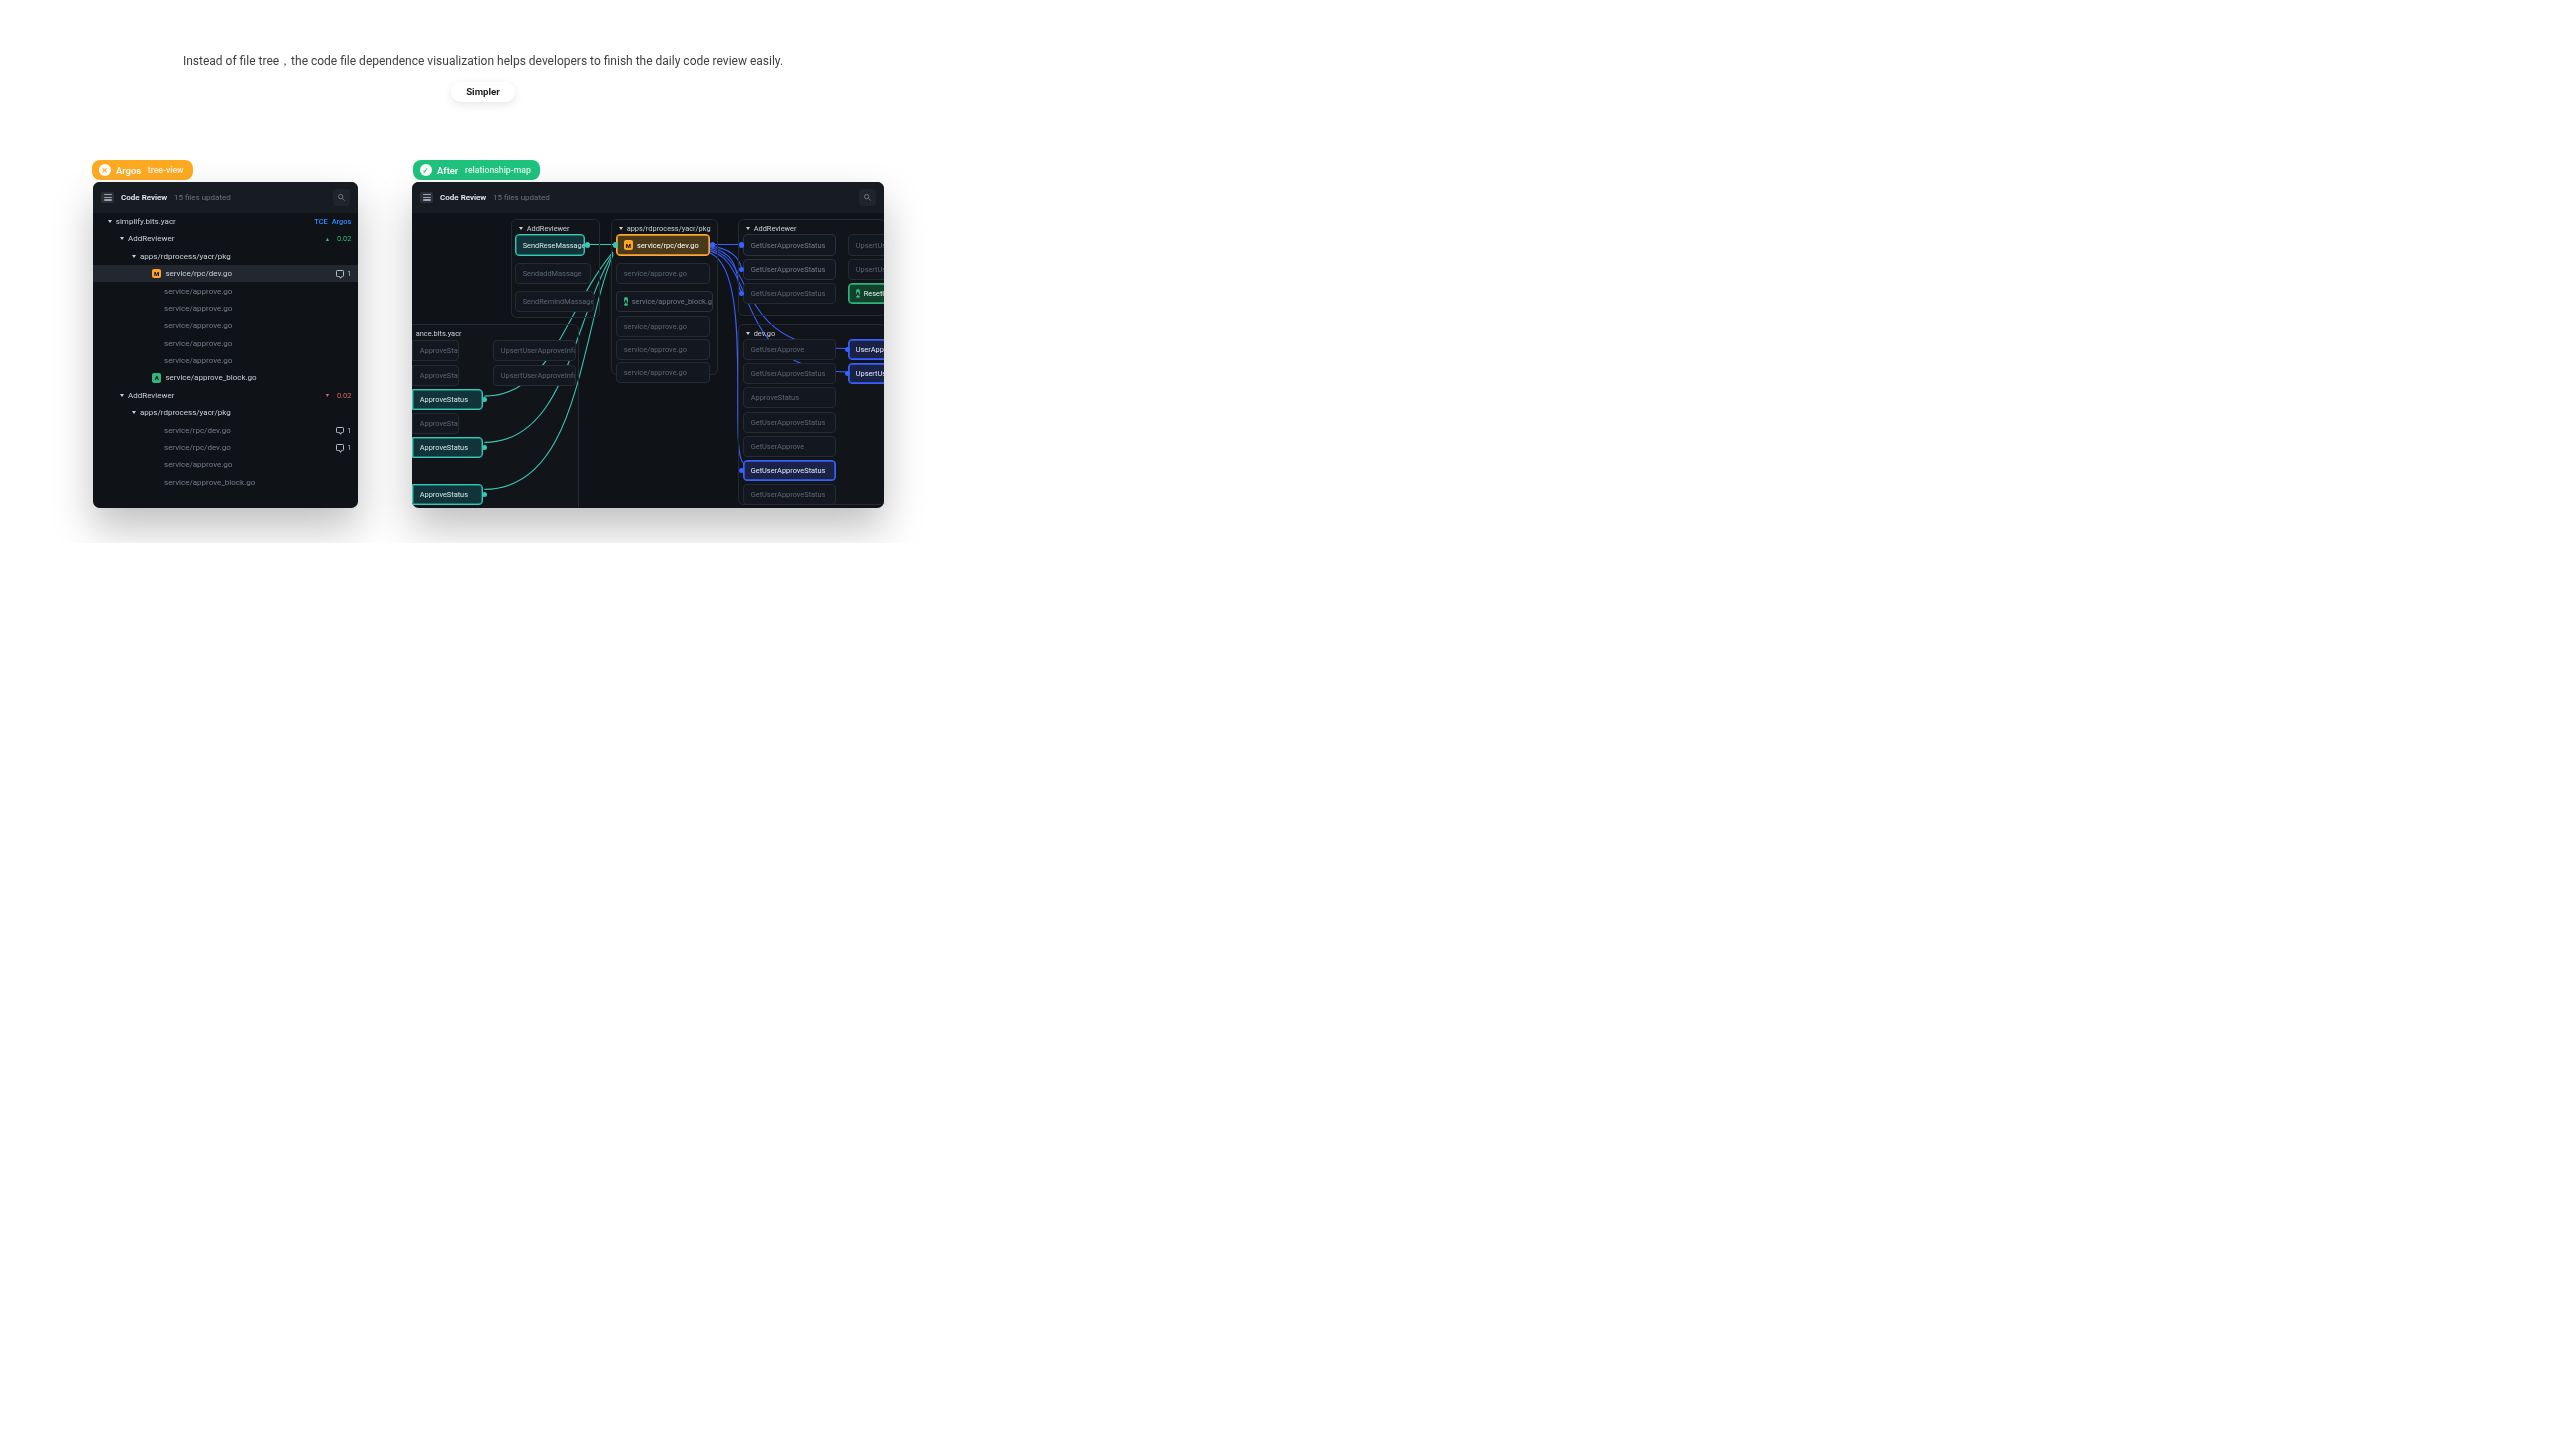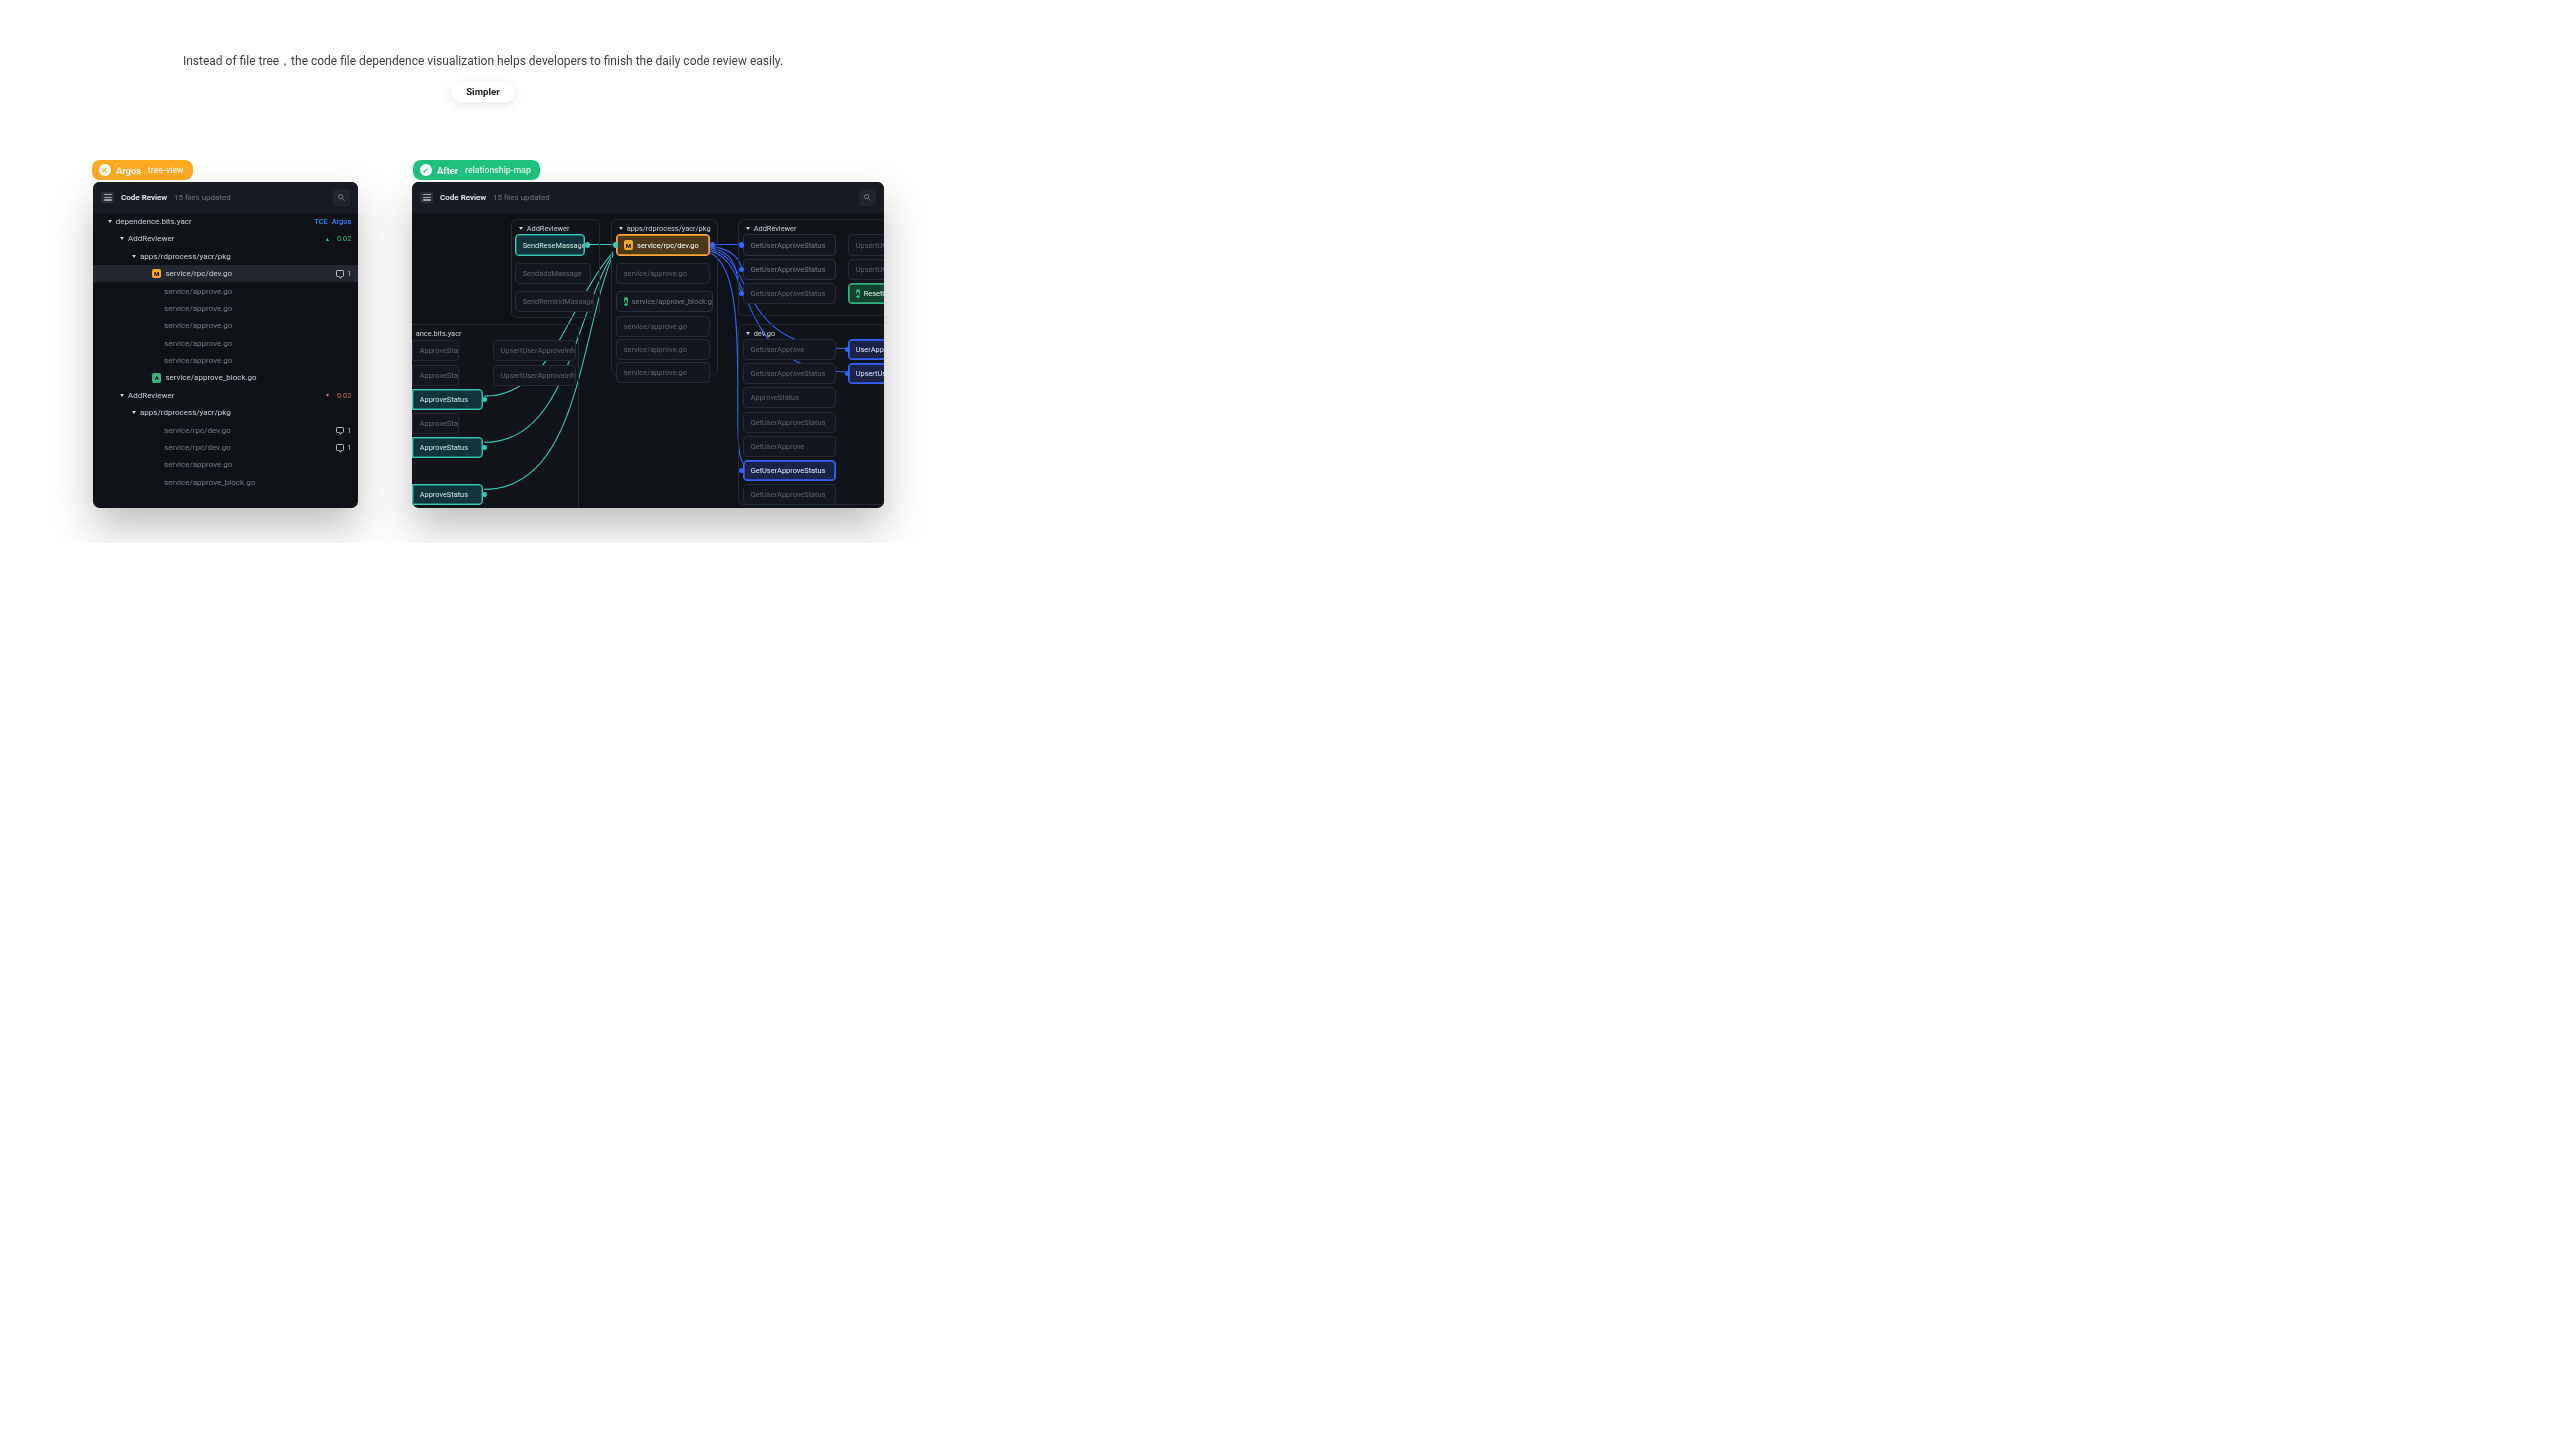--- a/index.html
+++ b/index.html
@@ -118,21 +118,21 @@
         <svg viewBox="0 0 24 24">
             <circle cx="10" cy="10" r="6"></circle>
             <line x1="15" y1="15" x2="21" y2="21"></line>
           </svg>
       </span>
     </div>
 
     <div class="tree">
       <div class="trow ind-1">
         <span class="caret"></span>
-          <span>dependence.bits.yacr</span>
+          <span>simplify.bits.yacr</span>
         <span class="right-meta">
           <span class="link-blue">TCE</span>
           <span class="link-blue">Argos</span>
         </span>
       </div>
 
       <div class="trow ind-2">
         <span class="caret"></span>
           <span>AddReviewer</span>
         <span class="right-meta delta-up">0.02</span>

